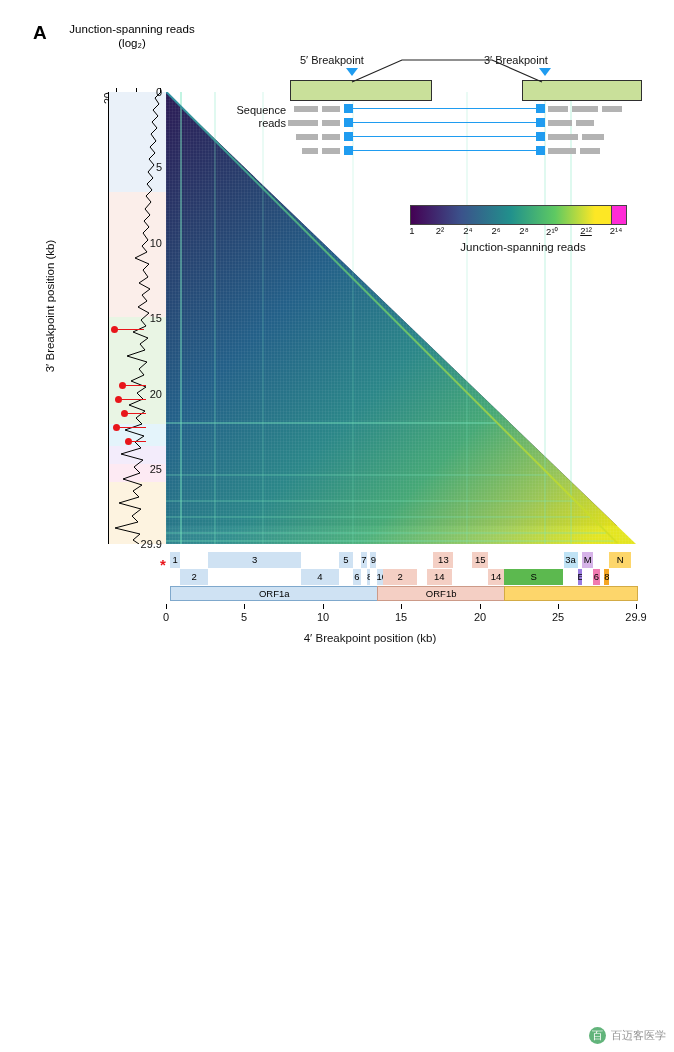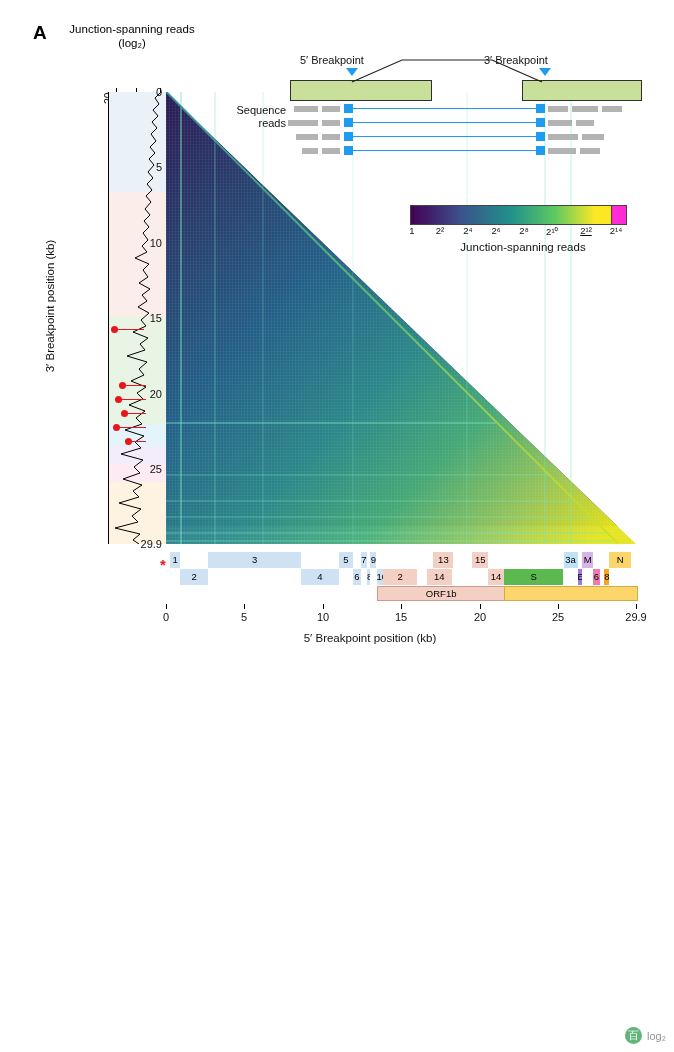--- a/index.html
+++ b/index.html
@@ -231,41 +231,42 @@
     <div class="gseg2" style="left:260.8px;width:25px;background:#f4cfc4;">14</div>
     <div class="gseg2" style="left:322.1px;width:15.7px;background:#f4cfc4;">14</div>
     <div class="gseg2" style="left:337.8px;width:59.7px;background:#5cb94f;">S</div>
     <div class="gseg2" style="left:411.6px;width:4.7px;background:#9b7ce0;">E</div>
     <div class="gseg2" style="left:427.3px;width:6.3px;background:#f07ab0;">6</div>
     <div class="gseg2" style="left:438.3px;width:4.7px;background:#f5a623;">8</div>
 
     <div class="tiny-lab" style="left:425px;top:34px;">7a</div>
     <div class="tiny-lab" style="left:440px;top:34px;">7b</div>
 
+    <div class="orfbar" style="left:4.1px;width:206.4px;background:#cfe2f3;border:1px solid #7fa8cc;">ORF1a</div>
     <div class="orfbar" style="left:210.5px;width:127.3px;background:#f4cfc4;border:1px solid #cc9a88;">ORF1b</div>
     <div class="orfbar" style="left:337.8px;width:132.0px;background:#fdd66b;border:1px solid #d3ab45;"></div>
   </div>
 
   <div id="xaxis">
     <div class="x-tick" style="left:6px;"></div>
       <div class="x-lab" style="left:6px;">0</div>
     <div class="x-tick" style="left:84px;"></div>
       <div class="x-lab" style="left:84px;">5</div>
     <div class="x-tick" style="left:163px;"></div>
       <div class="x-lab" style="left:163px;">10</div>
     <div class="x-tick" style="left:241px;"></div>
       <div class="x-lab" style="left:241px;">15</div>
     <div class="x-tick" style="left:320px;"></div>
       <div class="x-lab" style="left:320px;">20</div>
     <div class="x-tick" style="left:398px;"></div>
       <div class="x-lab" style="left:398px;">25</div>
     <div class="x-tick" style="left:476px;"></div>
       <div class="x-lab" style="left:476px;">29.9</div>
   </div>
-  <div id="a-xlab">5′ Breakpoint position (kb)</div>
+  <div id="a-xlab">4′ Breakpoint position (kb)</div>
 
   <div id="inset">
     <div class="ins-label" style="left:78px;top:6px;">5′ Breakpoint</div>
     <div class="ins-label" style="left:262px;top:6px;">3′ Breakpoint</div>
     <div class="ins-label" style="left:0px;top:56px;width:64px;line-height:13px;text-align:right;">Sequence reads</div>
     <div class="tri-marker" style="left:124px;top:20px;"></div>
     <div class="tri-marker" style="left:317px;top:20px;"></div>
     <div class="ins-exon" style="left:68px;top:32px;width:140px;"></div>
     <div class="ins-exon" style="left:300px;top:32px;width:118px;"></div>
     <svg style="position:absolute;left:120px;top:10px;" width="210" height="26">
@@ -338,14 +339,14 @@
 
   
 
   
 
   
 </div>
 
 <div id="wm">
   <div class="wmlogo">百</div>
-  <div class="wmtext">log₂</div>
+  <div class="wmtext">百迈客医学</div>
 </div>
 
 </body></html>

